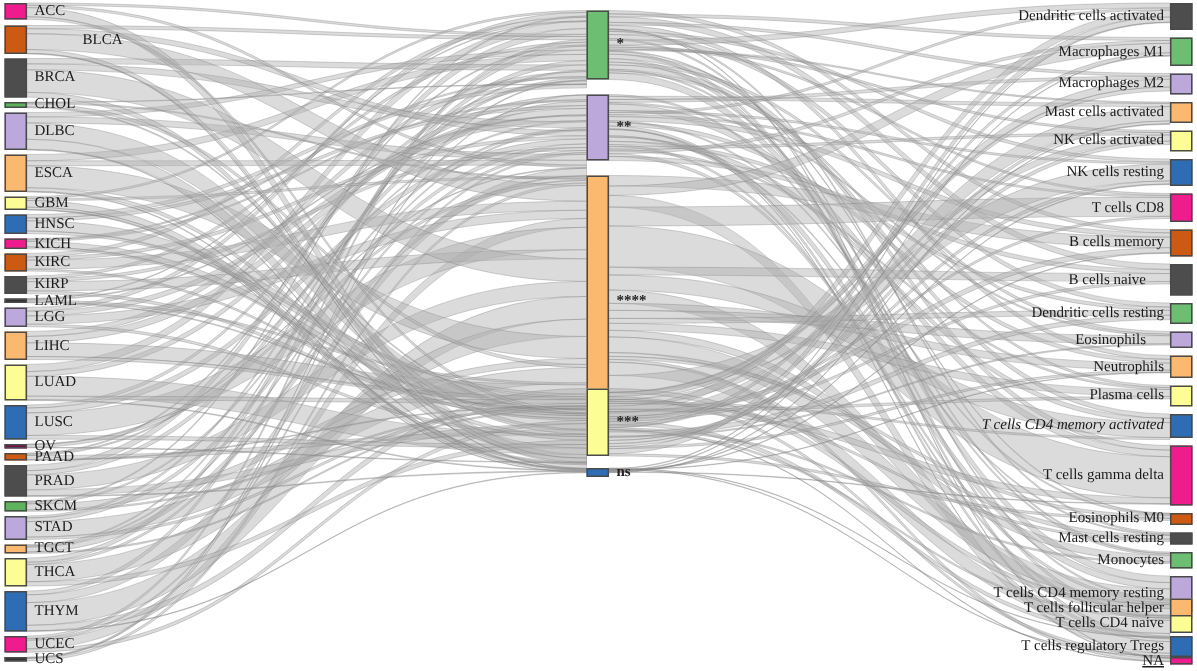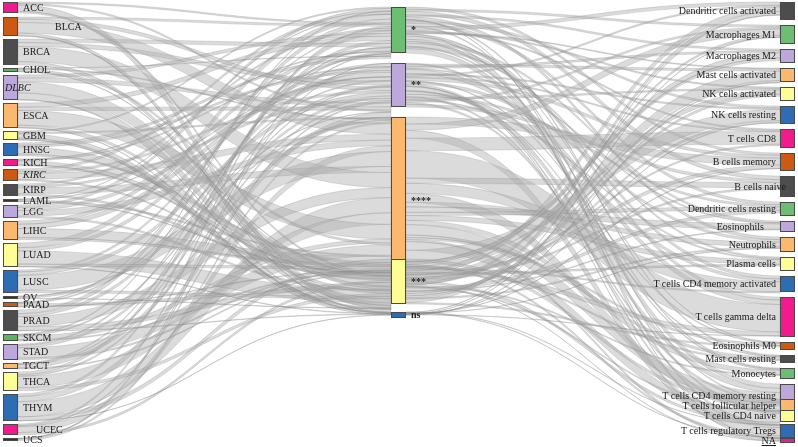--- a/index.html
+++ b/index.html
@@ -234,31 +234,31 @@
   <div id="left-col">
       <div class="node-rect" title="ACC" style="left: 3px; top: 2px; width: 15px; height: 11px; background: rgb(240, 27, 140);"></div>
       <div class="node-label" style="top: 2.5px; left: 23px;">ACC</div>
       <div class="node-rect" title="BLCA" style="left: 3px; top: 17px; width: 15px; height: 19px; background: rgb(204, 90, 18);"></div>
       <div class="node-label" style="top: 21.5px; left: 23px; margin-left: 32px;">BLCA</div>
       <div class="node-rect" title="BRCA" style="left: 3px; top: 39px; width: 15px; height: 26px; background: rgb(77, 77, 77);"></div>
       <div class="node-label" style="top: 47px; left: 23px;">BRCA</div>
       <div class="node-rect" title="CHOL" style="left: 3px; top: 68px; width: 15px; height: 4px; background: rgb(95, 179, 95);"></div>
       <div class="node-label" style="top: 65px; left: 23px;">CHOL</div>
       <div class="node-rect" title="DLBC" style="left: 3px; top: 75px; width: 15px; height: 25px; background: rgb(188, 168, 219);"></div>
-      <div class="node-label" style="top: 82.5px; left: 5px; font-style: italic;">DLBC</div>
+      <div class="node-label" style="top: 82.5px; left: 23px;">DLBC</div>
       <div class="node-rect" title="ESCA" style="left: 3px; top: 103px; width: 15px; height: 25px; background: rgb(251, 185, 111);"></div>
       <div class="node-label" style="top: 110.5px; left: 23px;">ESCA</div>
       <div class="node-rect" title="GBM" style="left: 3px; top: 131px; width: 15px; height: 9px; background: rgb(253, 253, 150);"></div>
       <div class="node-label" style="top: 130.5px; left: 23px;">GBM</div>
       <div class="node-rect" title="HNSC" style="left: 3px; top: 143px; width: 15px; height: 13px; background: rgb(46, 109, 180);"></div>
       <div class="node-label" style="top: 144.5px; left: 23px;">HNSC</div>
       <div class="node-rect" title="KICH" style="left: 3px; top: 159px; width: 15px; height: 7px; background: rgb(240, 27, 140);"></div>
       <div class="node-label" style="top: 157.5px; left: 23px;">KICH</div>
       <div class="node-rect" title="KIRC" style="left: 3px; top: 169px; width: 15px; height: 12px; background: rgb(204, 90, 18);"></div>
-      <div class="node-label" style="top: 170px; left: 23px; font-style: italic;">KIRC</div>
+      <div class="node-label" style="top: 170px; left: 23px;">KIRC</div>
       <div class="node-rect" title="KIRP" style="left: 3px; top: 184px; width: 15px; height: 12px; background: rgb(77, 77, 77);"></div>
       <div class="node-label" style="top: 185px; left: 23px;">KIRP</div>
       <div class="node-rect" title="LAML" style="left: 3px; top: 199px; width: 15px; height: 3px; background: rgb(51, 51, 51);"></div>
       <div class="node-label" style="top: 195.5px; left: 23px;">LAML</div>
       <div class="node-rect" title="LGG" style="left: 3px; top: 205px; width: 15px; height: 13px; background: rgb(188, 168, 219);"></div>
       <div class="node-label" style="top: 206.5px; left: 23px;">LGG</div>
       <div class="node-rect" title="LIHC" style="left: 3px; top: 221px; width: 15px; height: 19px; background: rgb(251, 185, 111);"></div>
       <div class="node-label" style="top: 225.5px; left: 23px;">LIHC</div>
       <div class="node-rect" title="LUAD" style="left: 3px; top: 243px; width: 15px; height: 24px; background: rgb(253, 253, 150);"></div>
       <div class="node-label" style="top: 250px; left: 23px;">LUAD</div>
@@ -274,21 +274,21 @@
       <div class="node-label" style="top: 332.5px; left: 23px;">SKCM</div>
       <div class="node-rect" title="STAD" style="left: 3px; top: 344px; width: 15px; height: 16px; background: rgb(188, 168, 219);"></div>
       <div class="node-label" style="top: 347px; left: 23px;">STAD</div>
       <div class="node-rect" title="TGCT" style="left: 3px; top: 363px; width: 15px; height: 6px; background: rgb(251, 185, 111);"></div>
       <div class="node-label" style="top: 361px; left: 23px;">TGCT</div>
       <div class="node-rect" title="THCA" style="left: 3px; top: 372px; width: 15px; height: 19px; background: rgb(253, 253, 150);"></div>
       <div class="node-label" style="top: 376.5px; left: 23px;">THCA</div>
       <div class="node-rect" title="THYM" style="left: 3px; top: 394px; width: 15px; height: 27px; background: rgb(46, 109, 180);"></div>
       <div class="node-label" style="top: 402.5px; left: 23px;">THYM</div>
       <div class="node-rect" title="UCEC" style="left: 3px; top: 424px; width: 15px; height: 11px; background: rgb(240, 27, 140);"></div>
-      <div class="node-label" style="top: 424.5px; left: 23px; margin-left: 13px;">UCEC</div>
+      <div class="node-label" style="top: 424.5px; left: 23px;">UCEC</div>
       <div class="node-rect" title="UCS" style="left: 3px; top: 438px; width: 15px; height: 3px; background: rgb(51, 51, 51);"></div>
       <div class="node-label" style="top: 434.5px; left: 23px;">UCS</div>
     </div>
   <div id="mid-col">
       <div class="node-rect" title="*" style="left: 391px; top: 7px; width: 15px; height: 46px; background: rgb(109, 190, 114);"></div>
       <div class="mid-label" style="left: 411px; top: 25px;">*</div>
       <div class="node-rect" title="**" style="left: 391px; top: 63px; width: 15px; height: 44px; background: rgb(188, 168, 219);"></div>
       <div class="mid-label" style="left: 411px; top: 80px;">**</div>
       <div class="node-rect" title="****" style="left: 391px; top: 117px; width: 15px; height: 168px; background: rgb(251, 185, 111);"></div>
       <div class="mid-label" style="left: 411px; top: 196px;">****</div>
@@ -308,31 +308,31 @@
       <div class="node-label right" style="top: 70px; right: 22px;">Mast cells activated</div>
       <div class="node-rect" title="NK cells activated" style="left: 780px; top: 87px; width: 15px; height: 14px; background: rgb(253, 253, 150);"></div>
       <div class="node-label right" style="top: 89px; right: 22px;">NK cells activated</div>
       <div class="node-rect" title="NK cells resting" style="left: 780px; top: 106px; width: 15px; height: 18px; background: rgb(46, 109, 180);"></div>
       <div class="node-label right" style="top: 110px; right: 22px;">NK cells resting</div>
       <div class="node-rect" title="T cells CD8" style="left: 780px; top: 129px; width: 15px; height: 19px; background: rgb(240, 27, 140);"></div>
       <div class="node-label right" style="top: 133.5px; right: 22px;">T cells CD8</div>
       <div class="node-rect" title="B cells memory" style="left: 780px; top: 153px; width: 15px; height: 18px; background: rgb(204, 90, 18);"></div>
       <div class="node-label right" style="top: 157px; right: 22px;">B cells memory</div>
       <div class="node-rect" title="B cells naive" style="left: 780px; top: 176px; width: 15px; height: 21px; background: rgb(77, 77, 77);"></div>
-      <div class="node-label right" style="top: 181.5px; right: 12px;">B cells naive</div>
+      <div class="node-label right" style="top: 181.5px; right: 34px;">B cells naive</div>
       <div class="node-rect" title="Dendritic cells resting" style="left: 780px; top: 202px; width: 15px; height: 14px; background: rgb(109, 190, 114);"></div>
       <div class="node-label right" style="top: 204px; right: 22px;">Dendritic cells resting</div>
       <div class="node-rect" title="Eosinophils" style="left: 780px; top: 221px; width: 15px; height: 11px; background: rgb(188, 168, 219);"></div>
       <div class="node-label right" style="top: 221.5px; right: 34px;">Eosinophils</div>
       <div class="node-rect" title="Neutrophils" style="left: 780px; top: 237px; width: 15px; height: 15px; background: rgb(251, 185, 111);"></div>
       <div class="node-label right" style="top: 239.5px; right: 22px;">Neutrophils</div>
       <div class="node-rect" title="Plasma cells" style="left: 780px; top: 257px; width: 15px; height: 14px; background: rgb(253, 253, 150);"></div>
       <div class="node-label right" style="top: 259px; right: 22px;">Plasma cells</div>
       <div class="node-rect" title="T cells CD4 memory activated" style="left: 780px; top: 276px; width: 15px; height: 16px; background: rgb(46, 109, 180);"></div>
-      <div class="node-label right" style="top: 279px; right: 22px;">T cells CD4 memory activated</div>
+      <div class="node-label right" style="top: 279px; right: 22px; font-style: italic;">T cells CD4 memory activated</div>
       <div class="node-rect" title="T cells gamma delta" style="left: 780px; top: 297px; width: 15px; height: 40px; background: rgb(240, 27, 140);"></div>
       <div class="node-label right" style="top: 312px; right: 22px;">T cells gamma delta</div>
       <div class="node-rect" title="Macrophages M0" style="left: 780px; top: 342px; width: 15px; height: 8px; background: rgb(204, 90, 18);"></div>
       <div class="node-label right" style="top: 341px; right: 22px;">Eosinophils M0</div>
       <div class="node-rect" title="Mast cells resting" style="left: 780px; top: 355px; width: 15px; height: 8px; background: rgb(77, 77, 77);"></div>
       <div class="node-label right" style="top: 354px; right: 22px;">Mast cells resting</div>
       <div class="node-rect" title="Monocytes" style="left: 780px; top: 368px; width: 15px; height: 11px; background: rgb(109, 190, 114);"></div>
       <div class="node-label right" style="top: 368.5px; right: 22px;">Monocytes</div>
       <div class="node-rect" title="T cells CD4 memory resting" style="left: 780px; top: 384px; width: 15px; height: 24px; background: rgb(188, 168, 219);"></div>
       <div class="node-label right" style="top: 391px; right: 22px;">T cells CD4 memory resting</div>

